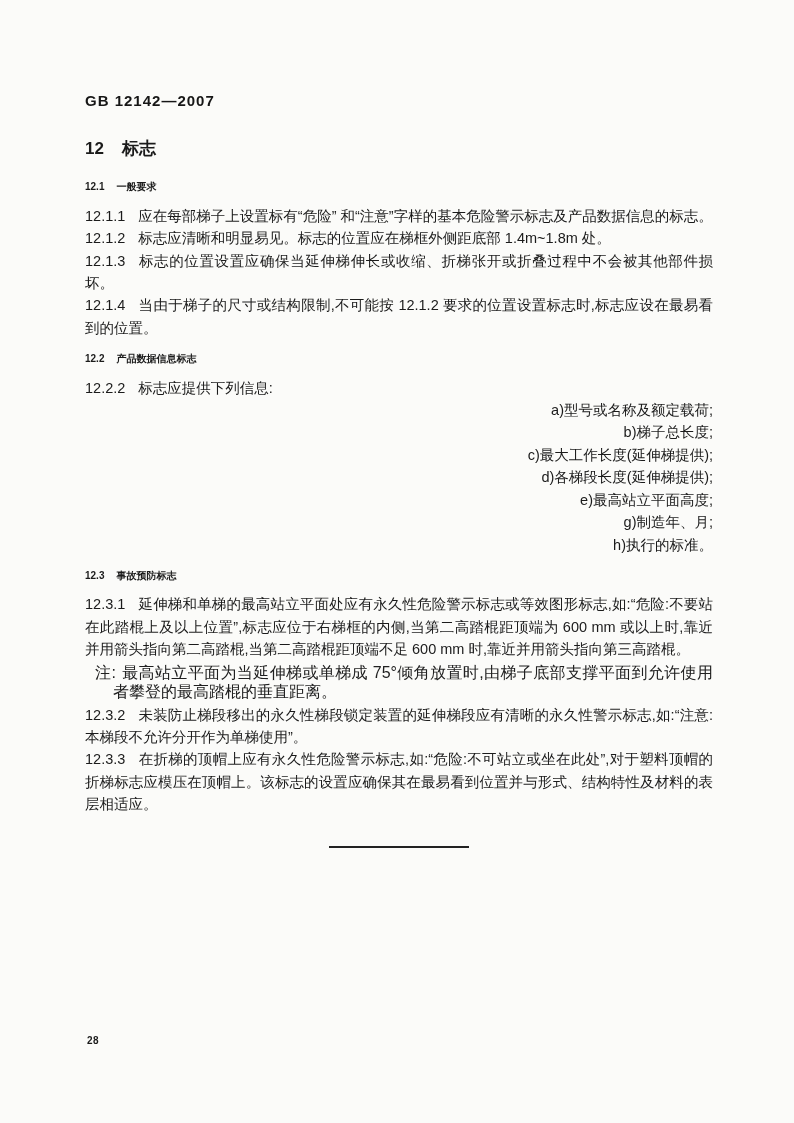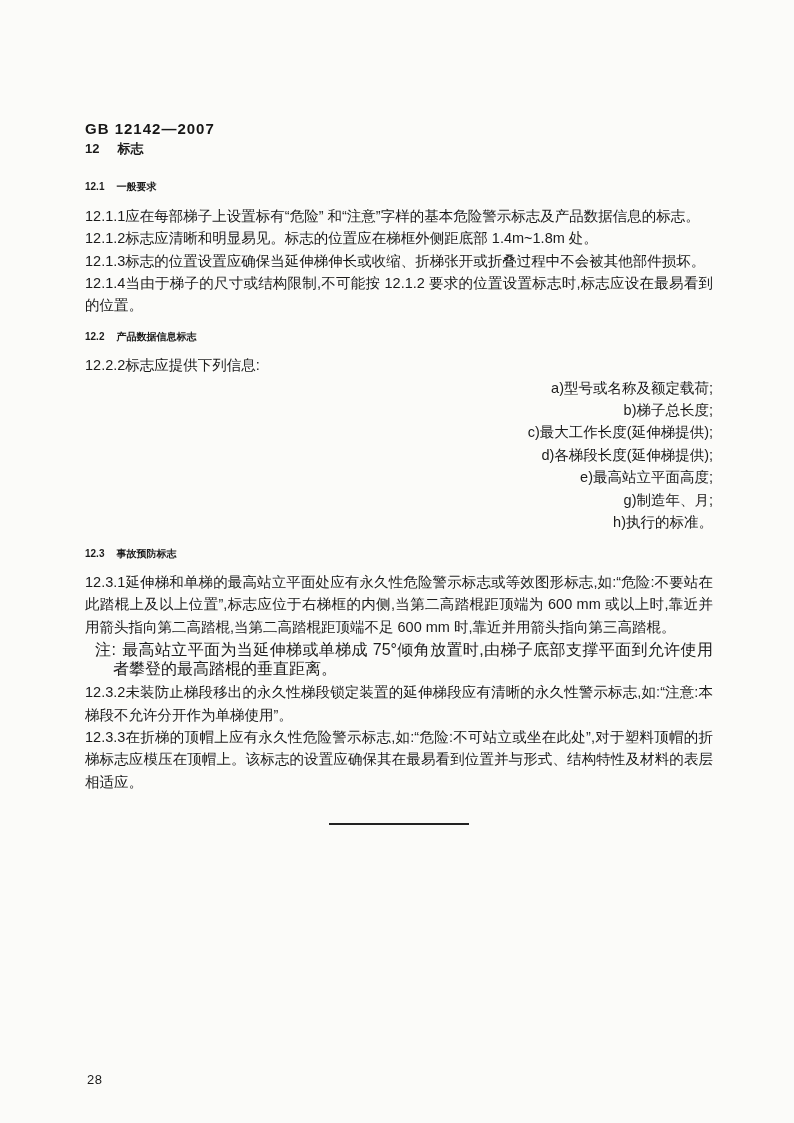--- a/index.html
+++ b/index.html
@@ -16,48 +16,48 @@
     overflow: hidden;
   }
   .page-header {
     position: absolute;
     left: 85px;
     top: 92px;
     font-size: 15px;
     font-weight: bold;
     letter-spacing: 1px;
     color: #161616;
-    margin-top: 28px;
   }
   .doc-body {
     position: absolute;
     left: 85px;
     top: 138px;
     width: 628px;
     font-size: 14.5px;
     line-height: 22.4px;
     color: #1b1b1b;
   }
   .chapter-heading {
-    font-size: 13px;
+    font-size: 17px;
     font-weight: bold;
     margin: 0 0 16px 0;
   }
   .chapter-heading .num { margin-right: 18px; }
   .section-heading {
     font-size: 10px;
     font-weight: bold;
     margin: 9px 0 6px 0;
   }
   .section-heading .num { margin-right: 12px; }
   .clause {
     margin: 0;
     text-align: justify;
   }
   .clause .num {
+    margin-right: 13px;
     white-space: nowrap;
   }
   .list-item {
     padding-left: 25px;
     margin: 0;
     text-align: right;
   }
   .list-item .label {
     display: inline-block;
     width: 30px;
@@ -73,23 +73,23 @@
   .note .note-label { margin-right: 6px; }
   .end-line {
     width: 140px;
     height: 0;
     border-top: 2px solid #222;
     margin: 30px auto 0 auto;
   }
   .page-number {
     position: absolute;
     left: 87px;
-    top: 1072px;
-    font-size: 13px;
-    font-weight: normal;
+    top: 1035px;
+    font-size: 10px;
+    font-weight: bold;
     color: #1b1b1b;
     letter-spacing: 0.5px;
   }
 </style>
 </head>
 <body>
 
 <div class="page-header">GB 12142—2007</div>
 
 <div class="doc-body">

